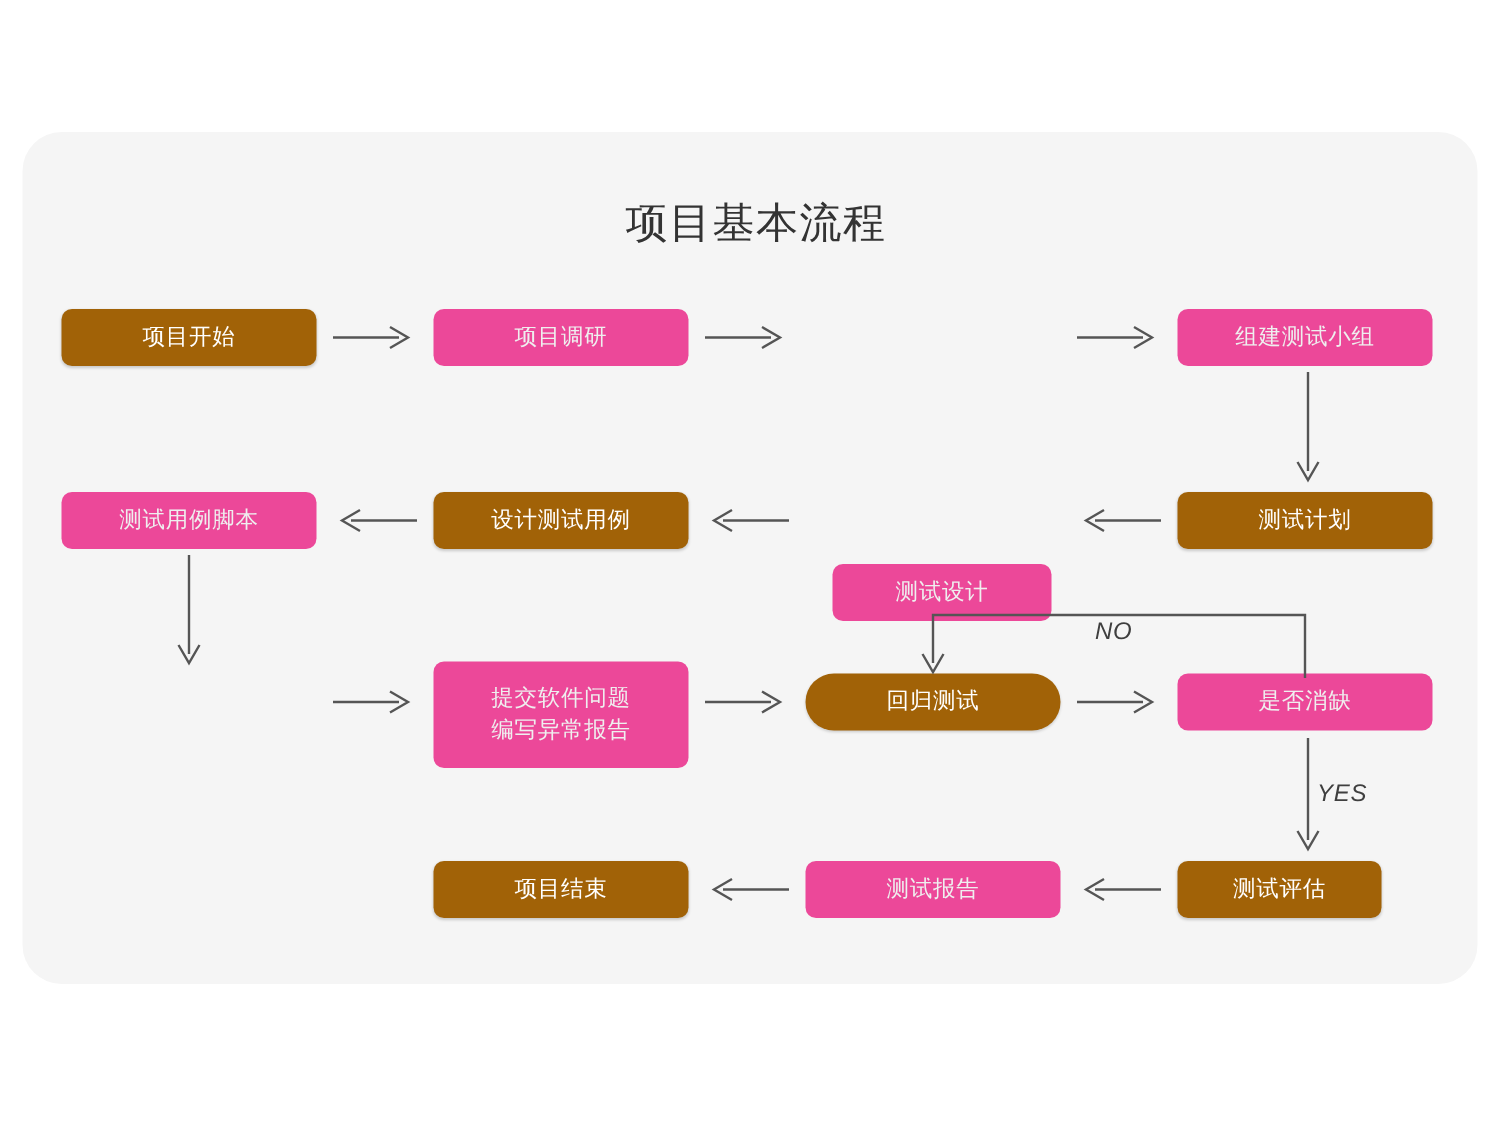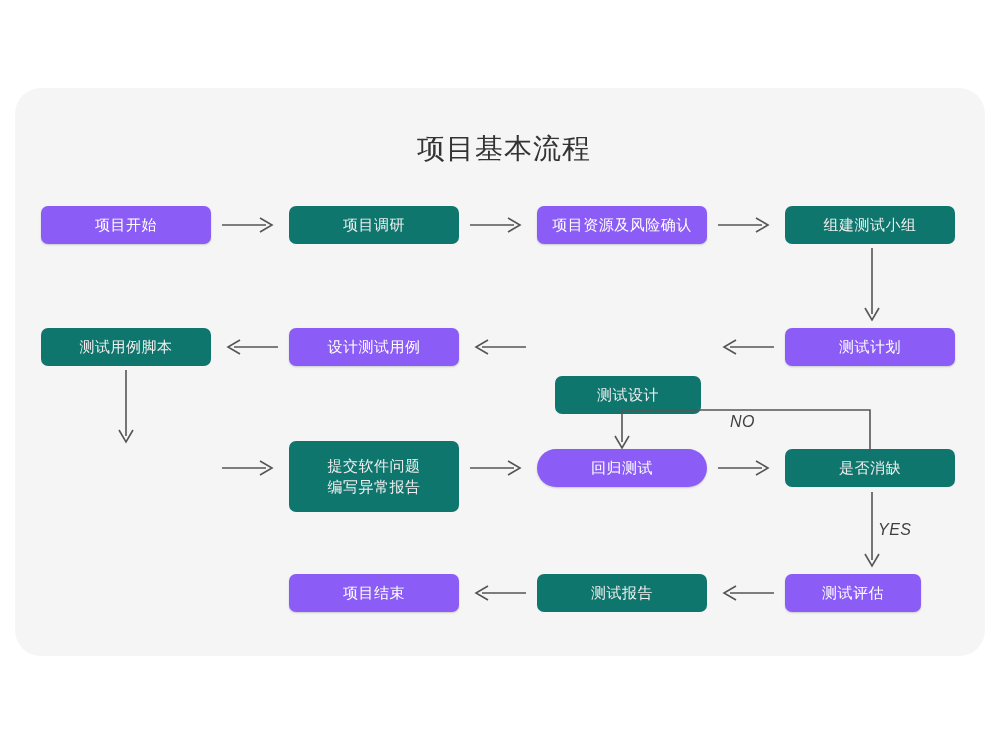--- a/index.html
+++ b/index.html
@@ -46,26 +46,26 @@
     align-items: center;
     justify-content: center;
     text-align: center;
     font-size: 15px;
     line-height: 1.35;
     white-space: pre-line;
     letter-spacing: 0.5px;
     user-select: none;
   }
   .node.purple {
-    background: #8b5cf6;
+    background: #a16207;
     color: #ffffff;
     box-shadow: 0 1px 2px rgba(0,0,0,0.18);
   }
   .node.gray {
-    background: #0f766e;
+    background: #ec4899;
     color: #efefef;
   }
 
   
   .conn {
     position: absolute;
   }
   .conn svg {
     display: block;
     overflow: visible;
@@ -99,21 +99,20 @@
 
   <div class="node gray" style="left:289px; top:206px; width:170px; height:38px;">项目调研</div>
 
   <div class="conn" style="left:470px; top:215px;">
     <svg width="56" height="20" viewBox="0 0 56 20" aria-hidden="true">
       <line x1="0" y1="10" x2="44" y2="10" stroke="#555555" stroke-width="1.6"></line>
       <polyline points="38,3 50,10 38,17" fill="none" stroke="#555555" stroke-width="1.6"></polyline>
     </svg>
   </div>
 
-  <div class="node purple" style="left:537px; top:206px; width:170px; height:38px;">项目资源及风险确认</div>
 
   <div class="conn" style="left:718px; top:215px;">
     <svg width="56" height="20" viewBox="0 0 56 20" aria-hidden="true">
       <line x1="0" y1="10" x2="44" y2="10" stroke="#555555" stroke-width="1.6"></line>
       <polyline points="38,3 50,10 38,17" fill="none" stroke="#555555" stroke-width="1.6"></polyline>
     </svg>
   </div>
 
   <div class="node gray" style="left:785px; top:206px; width:170px; height:38px;">组建测试小组</div>
 

